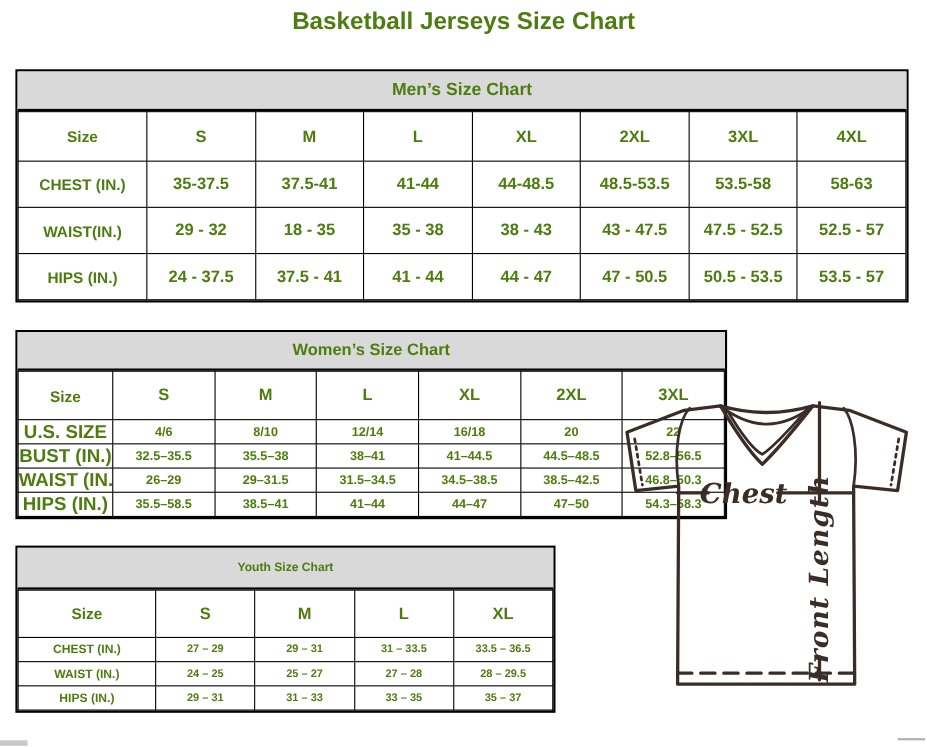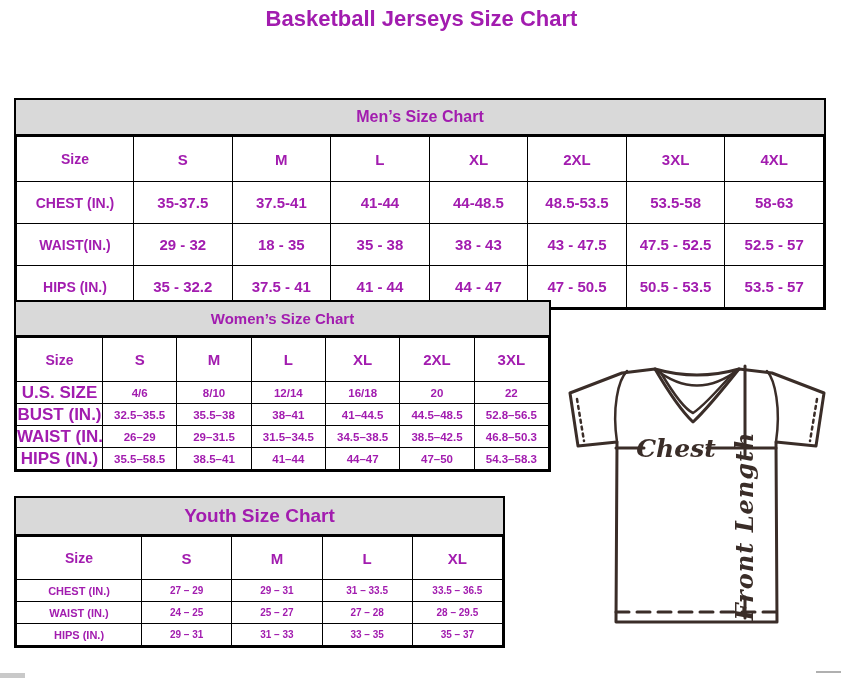--- a/index.html
+++ b/index.html
@@ -1,49 +1,49 @@
 <!DOCTYPE html>
 <html><head>
 <meta charset="utf-8">
 <style>
   html,body{margin:0;padding:0;background:#ffffff;}
   #page{position:relative;width:843px;height:679px;background:#ffffff;overflow:hidden;
-        font-family:"Liberation Sans",sans-serif;color:#a21caf;}
+        font-family:"Liberation Sans",sans-serif;color:#4d7c0f;}
 
   .page-title{position:absolute;left:0;top:6px;width:843px;text-align:center;
               font-size:22px;font-weight:bold;letter-spacing:0px;}
 
   .size-table{position:absolute;border:2px solid #000;background:#fff;box-sizing:border-box;}
   .table-title{background:#d9d9d9;border-bottom:2px solid #000;display:flex;
                align-items:center;justify-content:center;font-weight:bold;box-sizing:border-box;}
   table{border-collapse:collapse;width:100%;table-layout:fixed;}
   th,td{border:1px solid #000;text-align:center;vertical-align:middle;
         font-weight:bold;padding:0;overflow:hidden;white-space:nowrap;}
 
   
-  .mens{left:14px;top:63px;width:812px;margin-top:35px;}
+  .mens{left:14px;top:63px;width:812px;}
   .mens .table-title{height:36px;font-size:16px;}
   .mens thead tr{height:45px;}
   .mens tbody tr{height:42px;}
   .mens th,.mens td{font-size:15px;}
   .mens .label-col{width:116px;font-size:14px;}
 
   
-  .womens{left:14px;top:300px;width:537px;}
+  .womens{left:14px;top:300px;width:647px;}
   .womens .table-title{height:35px;font-size:15px;}
   .womens thead tr{height:44px;}
   .womens thead th{font-size:15px;}
   .womens tbody tr{height:22px;}
   .womens td{font-size:11.5px;}
   .womens .label-col{width:85px;font-size:17px;}
   .womens thead .label-col{font-size:14px;}
 
   
   .youth{left:14px;top:496px;width:491px;}
-  .youth .table-title{height:38px;font-size:19px;}
+  .youth .table-title{height:38px;font-size:11px;}
   .youth thead tr{height:43px;}
   .youth thead th{font-size:15px;}
   .youth tbody tr{height:22px;}
   .youth td{font-size:10px;}
   .youth .label-col{width:124px;font-size:11px;}
   .youth thead .label-col{font-size:14px;}
 
   
   .jersey{position:absolute;left:560px;top:360px;width:281px;height:272px;}
   .jersey text{font-family:"DejaVu Serif","Liberation Serif",serif;
@@ -91,21 +91,21 @@
             <td>29 - 32</td>
             <td>18 - 35</td>
             <td>35 - 38</td>
             <td>38 - 43</td>
             <td>43 - 47.5</td>
             <td>47.5 - 52.5</td>
             <td>52.5 - 57</td>
           </tr>
           <tr>
             <th class="label-col">HIPS (IN.)</th>
-            <td>35 - 32.2</td>
+            <td>24 - 37.5</td>
             <td>37.5 - 41</td>
             <td>41 - 44</td>
             <td>44 - 47</td>
             <td>47 - 50.5</td>
             <td>50.5 - 53.5</td>
             <td>53.5 - 57</td>
           </tr>
         </tbody>
       </table>
   </div>

